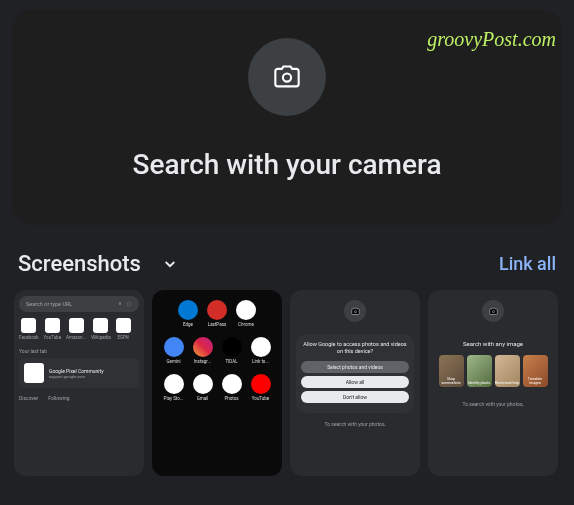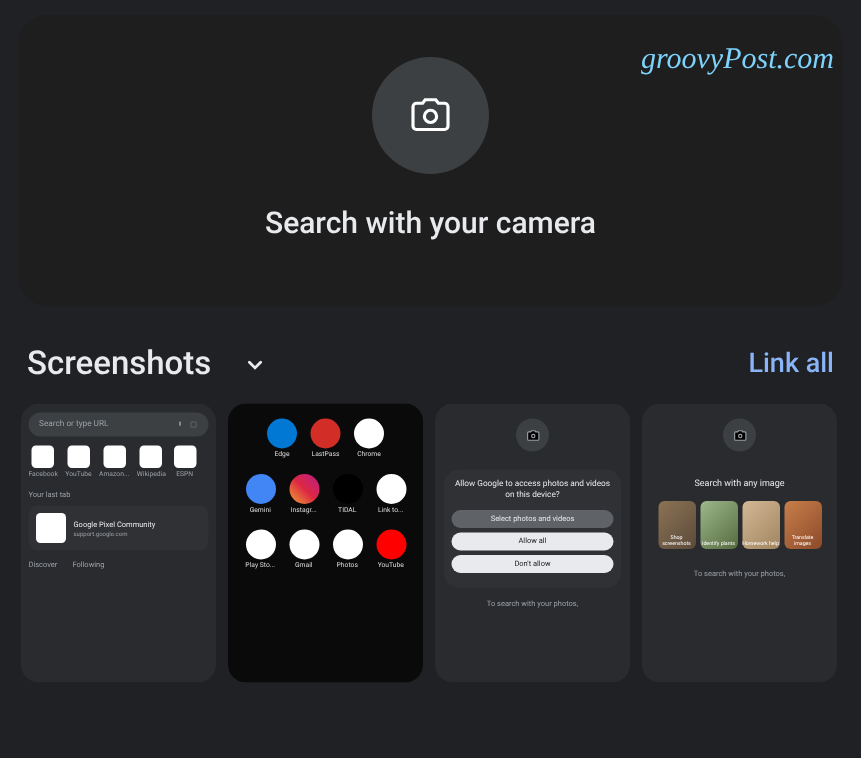--- a/index.html
+++ b/index.html
@@ -1,20 +1,20 @@
 <!DOCTYPE html>
 <html><head>
 <meta charset="utf-8">
 <style>
 *{margin:0;padding:0;box-sizing:border-box;font-family:-apple-system,BlinkMacSystemFont,'Segoe UI',Roboto,sans-serif}
 body{background:#202124;width:574px;height:505px;overflow:hidden;position:relative}
-.watermark{position:absolute;top:28px;right:18px;color:#7dd3fc;font-size:20px;font-style:italic;font-family:Georgia,serif}
+.watermark{position:absolute;top:28px;right:18px;color:#bef264;font-size:20px;font-style:italic;font-family:Georgia,serif}
 .hero{margin:10px 12px 0;background:#1e1e1e;border-radius:20px;padding:28px 20px 44px;display:flex;flex-direction:column;align-items:center}
 .cam-btn{width:78px;height:78px;border-radius:50%;background:#3c4043;display:flex;align-items:center;justify-content:center}
-.hero-title{color:#e8eaed;font-size:20px;font-weight:500;margin-top:20px}
+.hero-title{color:#e8eaed;font-size:28px;font-weight:500;margin-top:32px}
 .section-head{display:flex;justify-content:space-between;align-items:center;padding:26px 18px 14px}
 .section-title{display:flex;align-items:center;gap:20px;color:#e8eaed;font-size:22px;font-weight:500}
 .view-all{color:#8ab4f8;font-size:18px;font-weight:500}
 .shots{display:flex;gap:8px;padding:0 14px;overflow:hidden}
 .shot{width:130px;height:186px;background:#2a2b2e;border-radius:12px;overflow:hidden;position:relative;flex-shrink:0;font-size:6px;color:#ccc}
 .shot2{background:#0a0a0a}
 .s1{padding:6px 5px}
 .s1-search{background:#3c4043;border-radius:14px;padding:5px 7px;display:flex;align-items:center;justify-content:space-between;margin-bottom:6px;font-size:5.5px;color:#9aa0a6}
 .s1-row{display:flex;gap:5px;margin-bottom:8px}
 .s1-ico{display:flex;flex-direction:column;align-items:center;gap:2px;font-size:4.5px;color:#9aa0a6}

